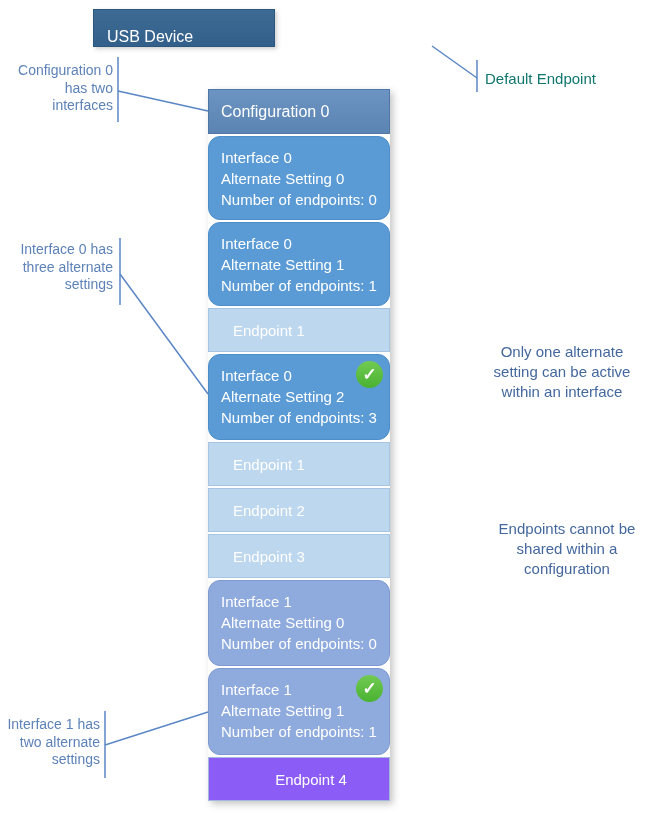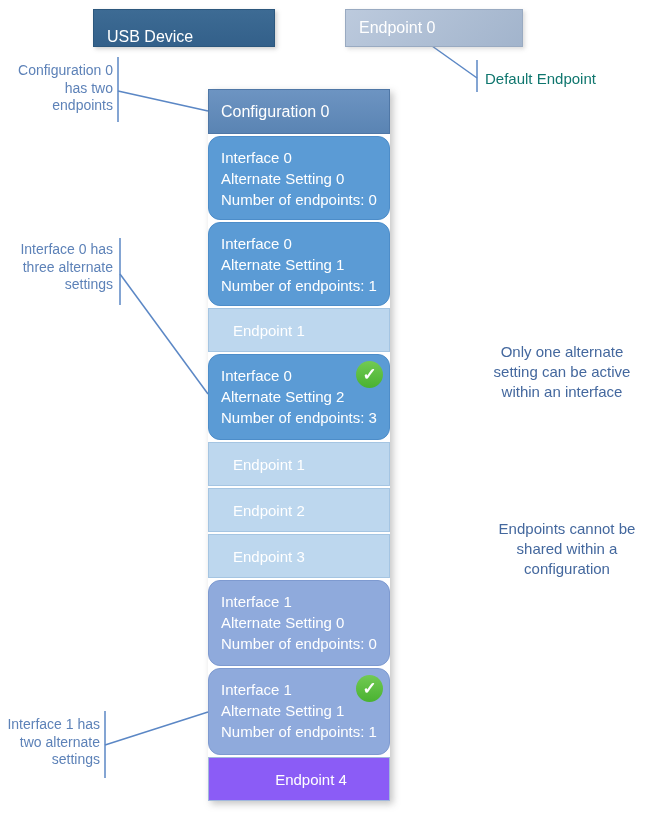--- a/index.html
+++ b/index.html
@@ -79,29 +79,26 @@
       <path d="M120,238 L120,305"></path>
       <path d="M120,274 L208,394"></path>
       <path d="M105,711 L105,778"></path>
       <path d="M105,745 L208,712"></path>
     </g>
   </svg>
 
   <div class="box usb-device">
     <span>USB Device</span>
   </div>
-  <div class="box endpoint0">
-    <span>Endpoint 0</span>
-  </div>
   <div class="default-ep">Default Endpoint</div>
 
   <div class="ann-left" style="left:10px;top:62px;width:103px;">
     <span class="line" style="display:block">Configuration 0</span>
     <span class="line" style="display:block">has two</span>
-    <span class="line" style="display:block">endpoints</span>
+    <span class="line" style="display:block">interfaces</span>
   </div>
   <div class="ann-left" style="left:10px;top:241px;width:103px;">
     <span class="line" style="display:block">Interface 0 has</span>
     <span class="line" style="display:block">three alternate</span>
     <span class="line" style="display:block">settings</span>
   </div>
   <div class="ann-left" style="left:0px;top:716px;width:100px;">
     <span class="line" style="display:block">Interface 1 has</span>
     <span class="line" style="display:block">two alternate</span>
     <span class="line" style="display:block">settings</span>

